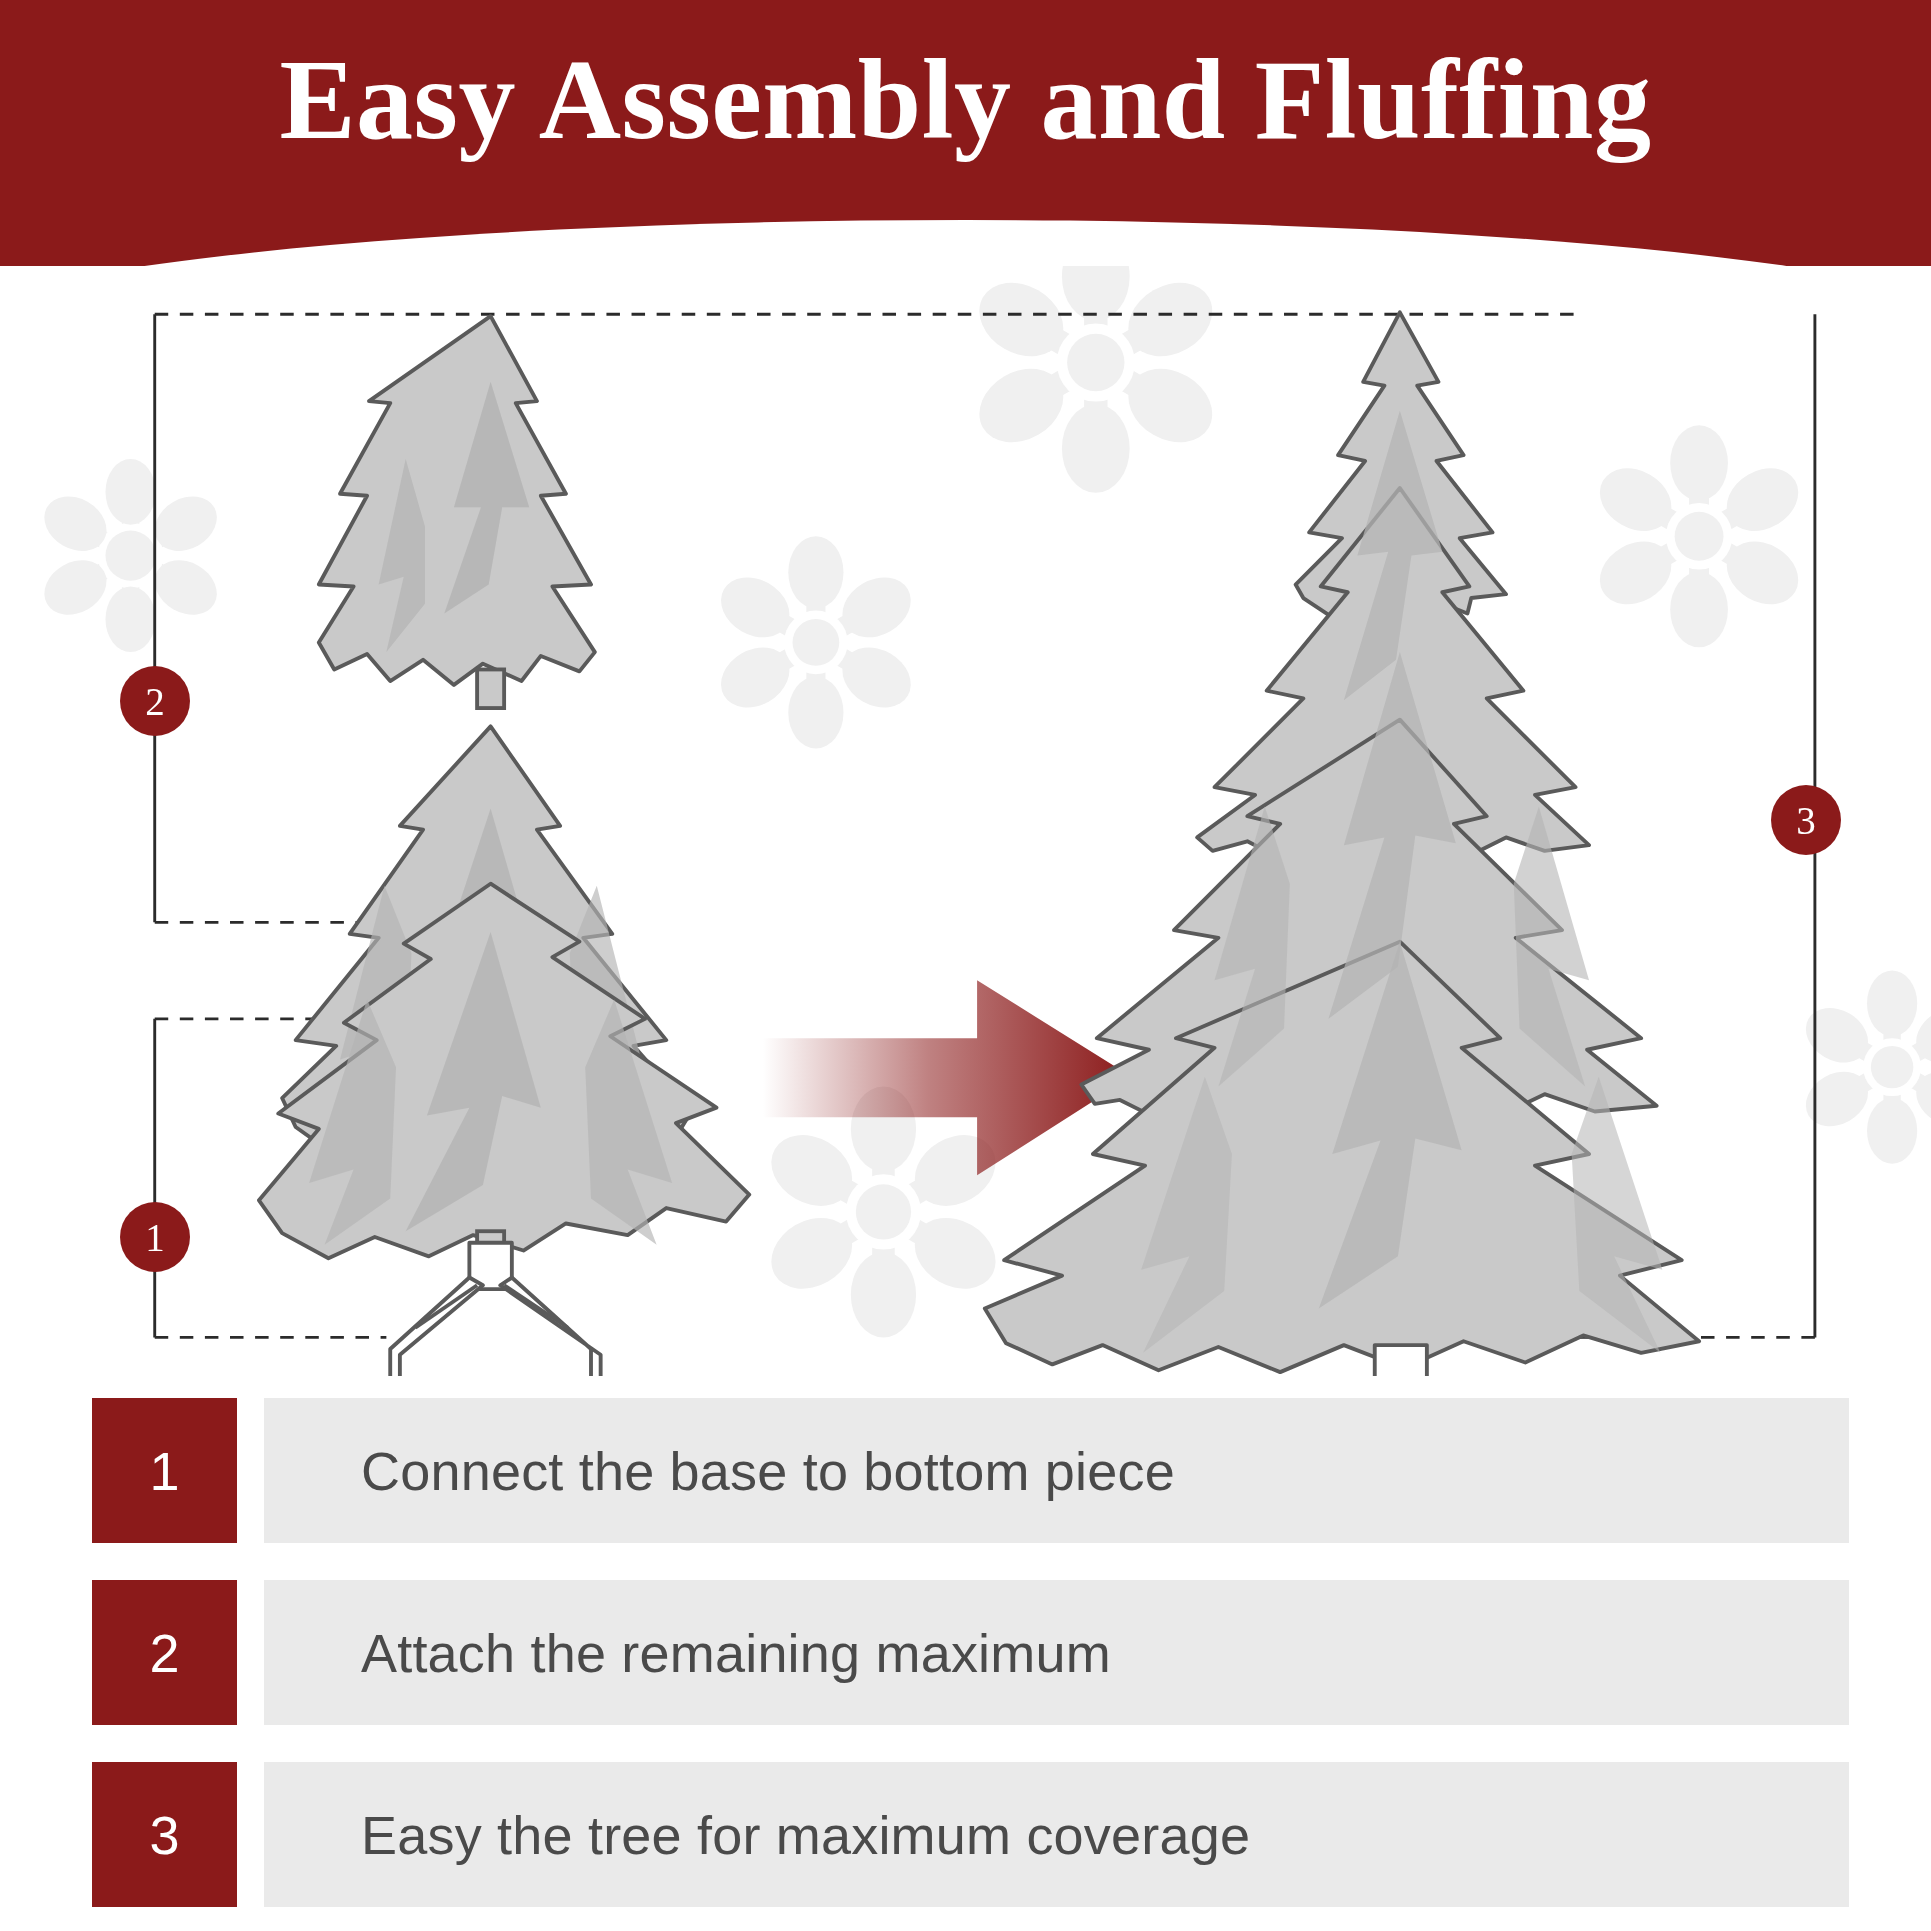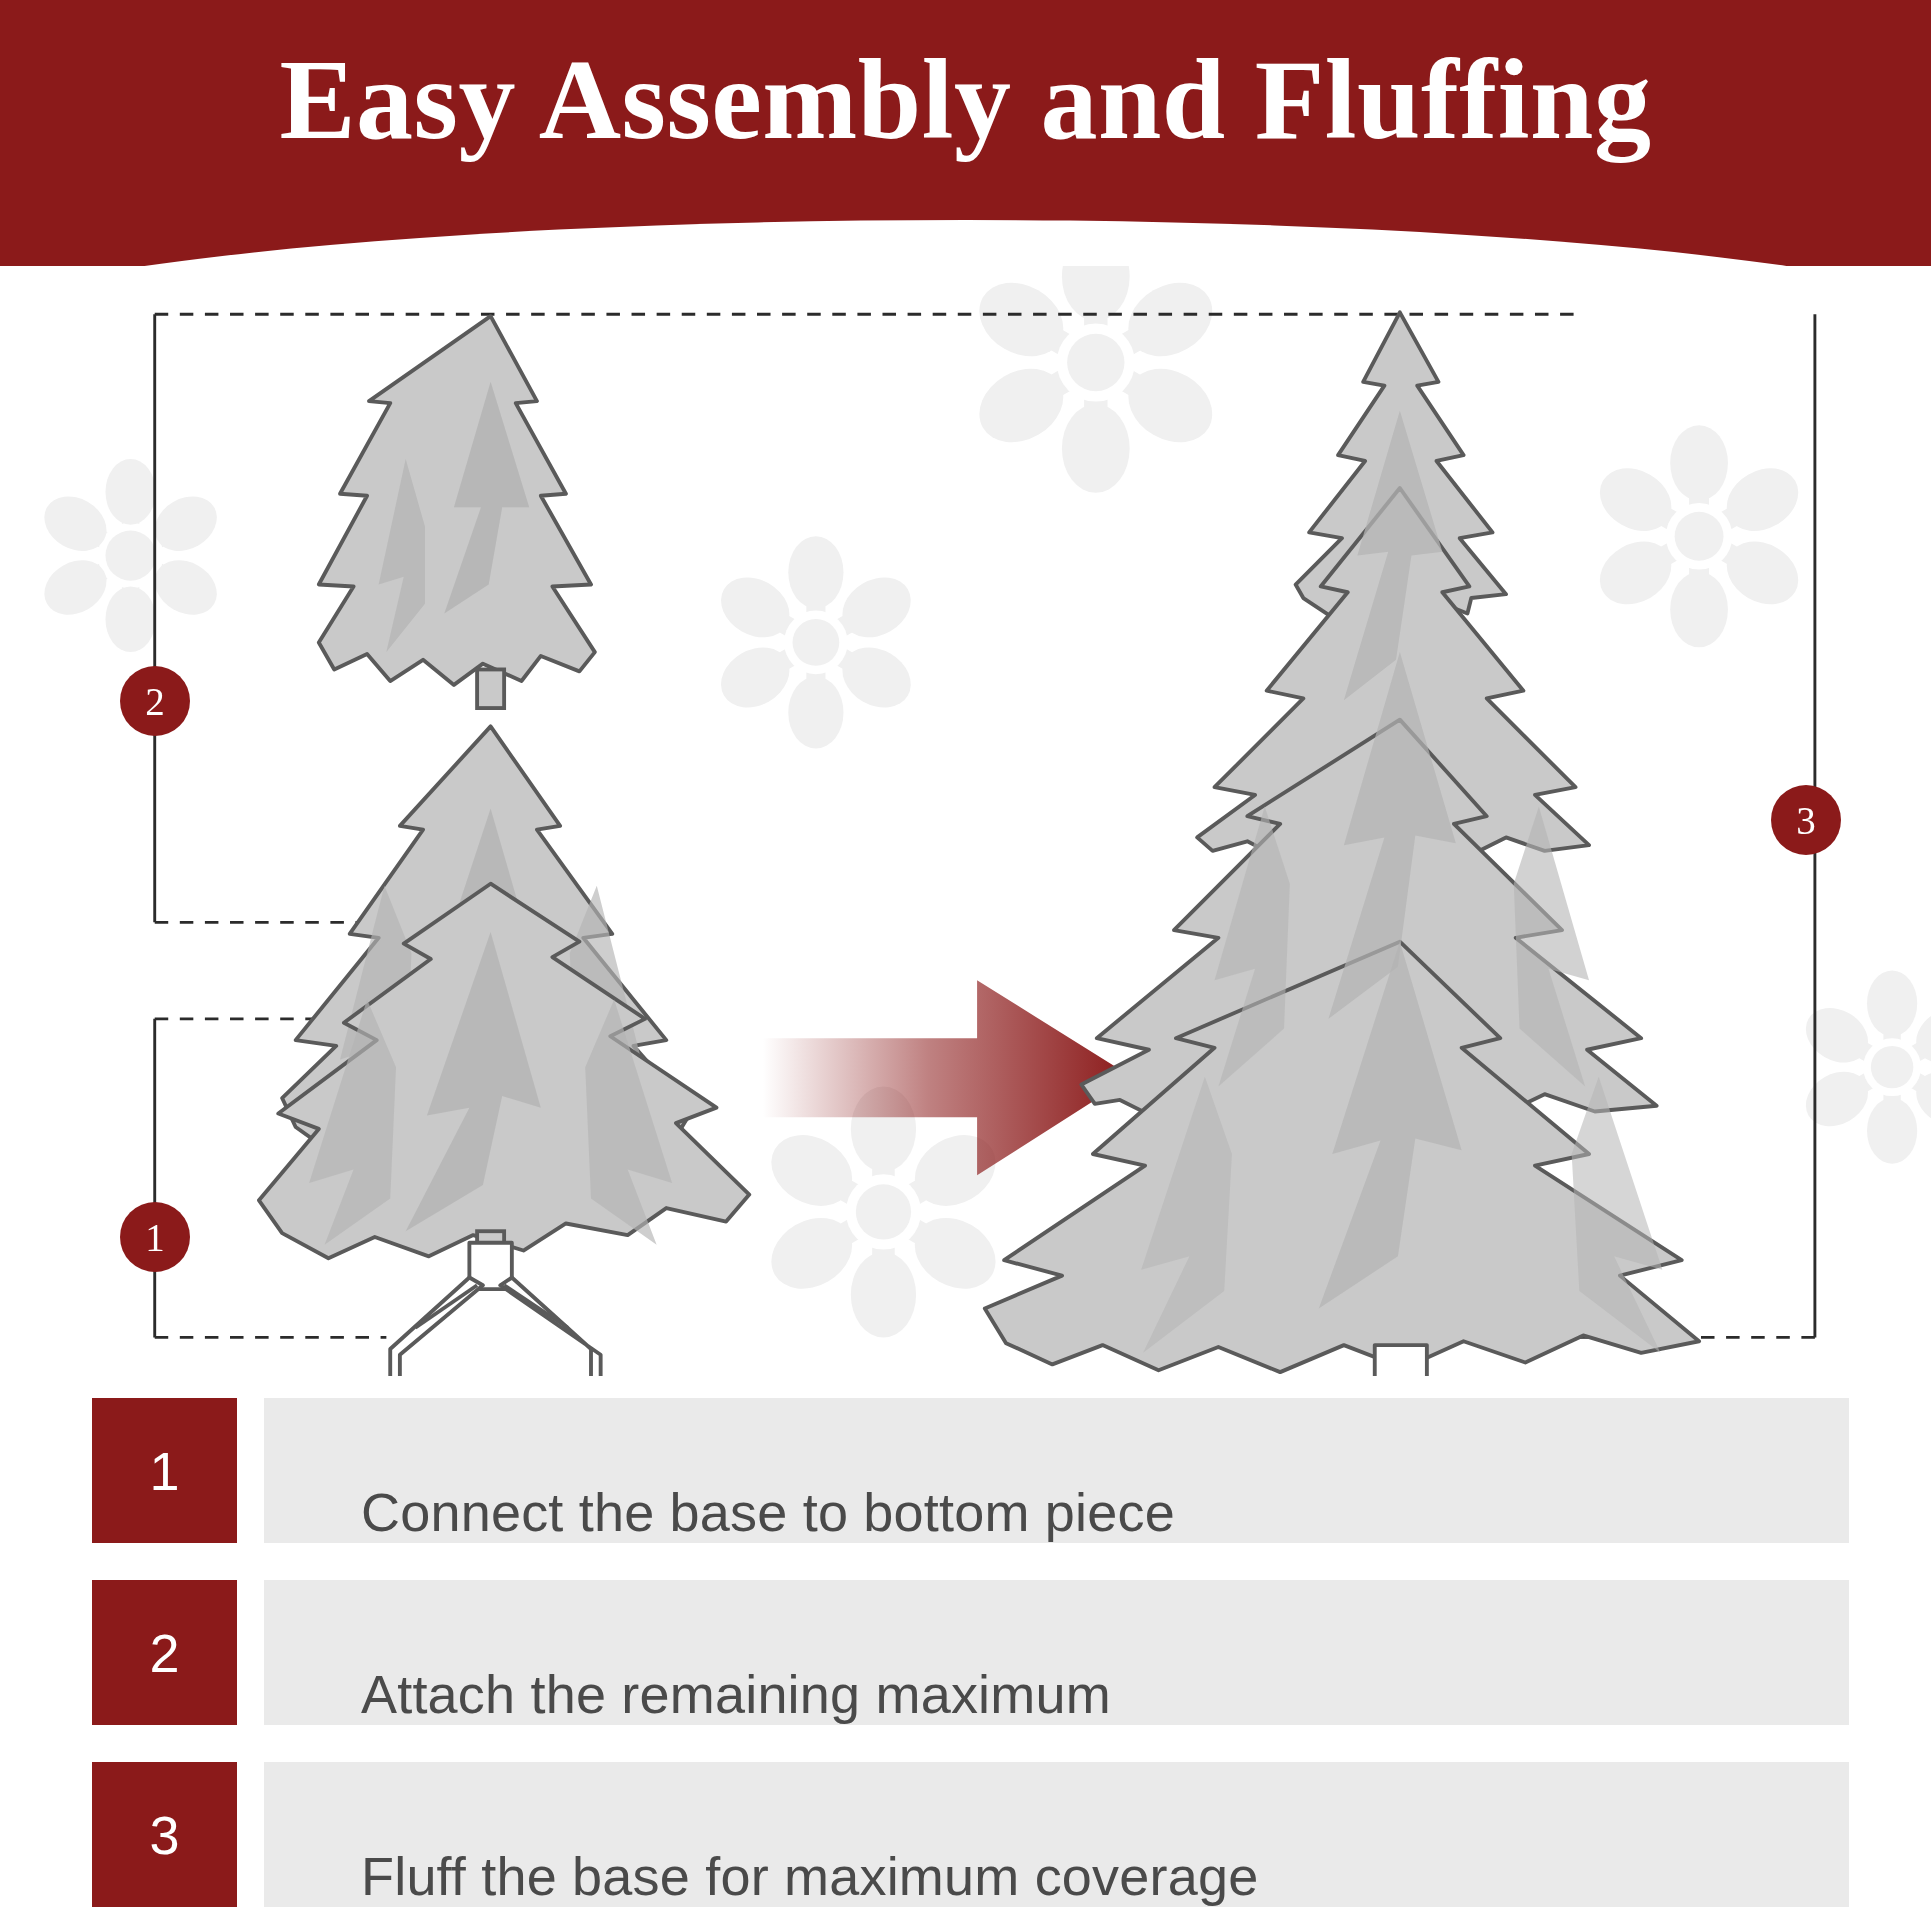--- a/index.html
+++ b/index.html
@@ -107,21 +107,21 @@
     align-items: center;
     justify-content: center;
     font-family: "Liberation Sans", sans-serif;
     font-size: 54px;
     font-weight: 400;
   }
   .step-text-wrap {
     flex: 1;
     background: #eaeaea;
     display: flex;
-    align-items: flex-end;
+    align-items: center;
     margin-left: 27px;
   }
   .step-text {
     padding-left: 97px;
     color: #4a4a4a;
     font-size: 54px;
     font-weight: 400;
     letter-spacing: 0.2px;
   }
 </style>
@@ -348,18 +348,18 @@
   <div class="step-row">
     <div class="step-num">2</div>
     <div class="step-text-wrap">
       <div class="step-text">Attach the remaining maximum</div>
     </div>
   </div>
 
   <div class="step-row">
     <div class="step-num">3</div>
     <div class="step-text-wrap">
-      <div class="step-text">Fluff the base for maximum coverage</div>
+      <div class="step-text">Easy the tree for maximum coverage</div>
     </div>
   </div>
 
 </div>
 
 
 </body></html>

